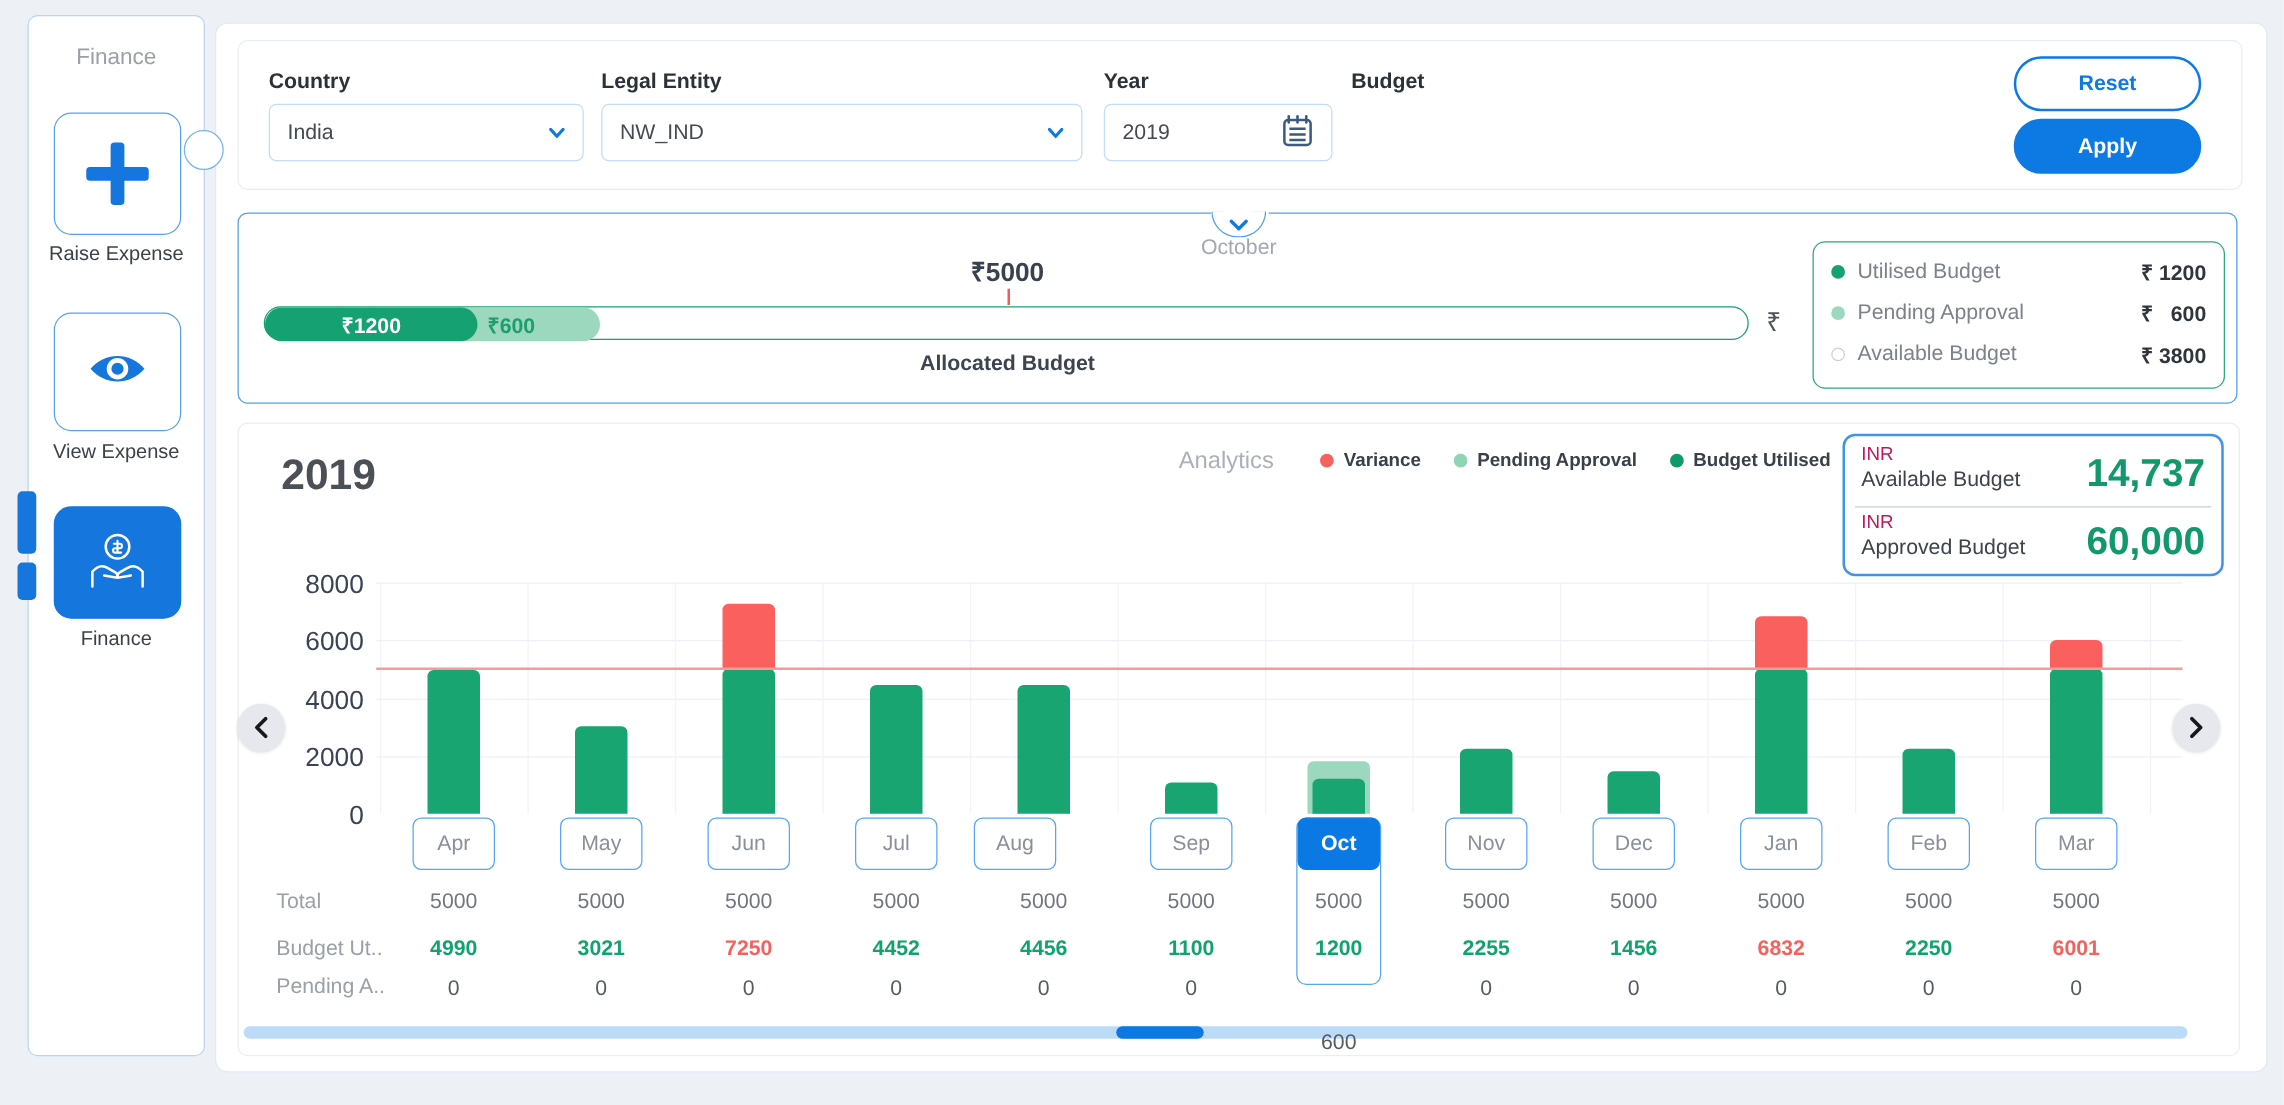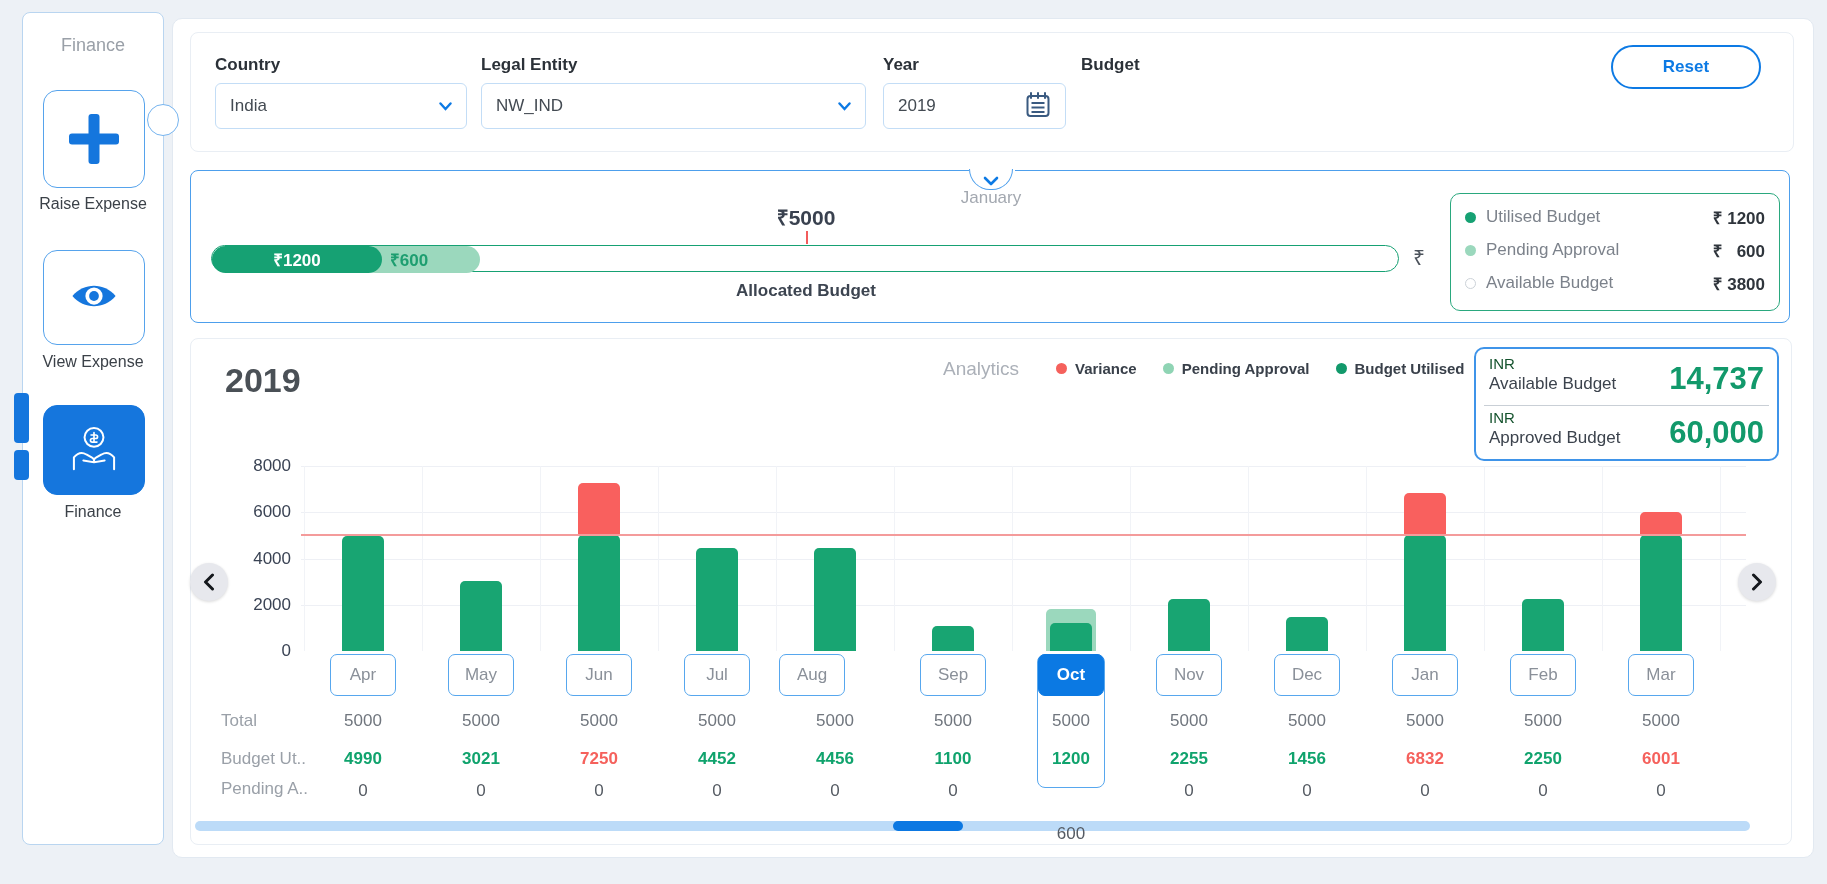--- a/index.html
+++ b/index.html
@@ -56,30 +56,30 @@
 
   
   .chart-card{left:190px;top:338px;width:1600px;height:505px;border:1px solid #e9eef4;border-radius:8px;background:#fff;}
   .year-title{position:absolute;left:34px;top:22px;font-size:34px;font-weight:bold;color:#4a5056;}
   .an-label{position:absolute;left:752px;top:19px;font-size:19px;color:#abb0b8;}
   .an-legend{position:absolute;left:865px;top:21px;display:flex;align-items:center;gap:26px;}
   .an-item{display:flex;align-items:center;gap:8px;font-size:15px;color:#39404a;font-weight:600;}
   .an-dot{width:11px;height:11px;border-radius:50%;flex:none;}
   .inr-box{position:absolute;left:1283px;top:8px;width:305px;height:114px;border:2px solid #3f94e9;border-radius:10px;background:#fff;box-sizing:border-box;}
   .inr-row{position:absolute;left:13px;width:275px;height:54px;}
-  .inr-cur{font-size:15px;color:#14532d;line-height:18px;}
+  .inr-cur{font-size:15px;color:#be185d;line-height:18px;}
   .inr-lab{font-size:17px;color:#3c434d;line-height:22px;}
   .inr-val{position:absolute;right:0;top:6px;font-size:31px;font-weight:bold;color:#12996b;text-align:center;}
   .inr-div{position:absolute;left:8px;right:8px;top:56px;height:1px;background:#c9cfd6;}
 
   .plot{position:absolute;left:110px;top:127px;width:1445px;height:185px;}
   .hgrid{position:absolute;left:0;width:100%;height:1px;background:#eef0f5;}
   .vgrid{position:absolute;top:0;width:1px;height:100%;background:#f1f3f7;}
   .redline{position:absolute;left:0;width:100%;height:2px;background:#f49b9b;z-index:3;}
-  .ytick{position:absolute;left:20px;width:80px;text-align:right;font-size:17px;color:#3a4354;}
+  .ytick{position:absolute;left:20px;width:80px;text-align:right;font-size:21px;color:#3a4354;}
   .bar{position:absolute;border-radius:5px 5px 0 0;z-index:2;}
   .bar.green{background:#18a572;}
   .bar.red{background:#f9605e;z-index:2;}
   .bar.pending{background:#9bd8bd;z-index:1;}
   .chip{position:absolute;height:42px;border:1.5px solid #57a7ee;border-radius:7px;background:#fff;display:flex;align-items:center;justify-content:center;font-size:17px;color:#8a9099;box-sizing:border-box;cursor:pointer;z-index:4;}
   .chip.sel{background:#0b79e3;color:#fff;font-weight:bold;border-color:#0b79e3;}
   .colbox{position:absolute;border:1.5px solid #57a7ee;border-radius:8px;background:#fff;box-sizing:border-box;z-index:3;}
   .rowlab{position:absolute;left:30px;font-size:17px;color:#9aa0a8;}
   .cell{position:absolute;width:118px;text-align:center;font-size:17px;z-index:5;}
   .cell.total{color:#70767e;}
@@ -165,33 +165,34 @@
         <line x1="6.5" y1="14" x2="19.5" y2="14"></line>
         <line x1="6.5" y1="18.5" x2="19.5" y2="18.5"></line>
         <line x1="6.5" y1="23" x2="19.5" y2="23"></line>
       </svg>
     </span>
   </div>
 
   <div class="f-label" style="left:890px;top:22px;">Budget</div>
 
   <div class="pill reset" style="left:1420px;top:12px;">Reset</div>
+  <div class="pill apply" style="left:1420px;top:62px;">Apply</div>
 </div>
 
 <div class="abs budget-card">
   <div class="notch">
     <div class="half">
       <span style="margin-top:3px;">
         <svg width="16" height="10" viewBox="0 0 16 10">
             <polyline points="2,2 8,8 14,2" fill="none" stroke="#0d7ae4" stroke-width="2.6" stroke-linecap="round" stroke-linejoin="round"></polyline>
           </svg>
       </span>
     </div>
   </div>
-  <div class="bm-month">January</div>
+  <div class="bm-month">October</div>
   <div class="marker-label">₹5000</div>
   <div class="marker-tick"></div>
 
   <div class="ptrack">
     <div class="pseg pend">
         <span>₹600</span>
       </div>
     <div class="pseg util">
         <span>₹1200</span>
       </div>

